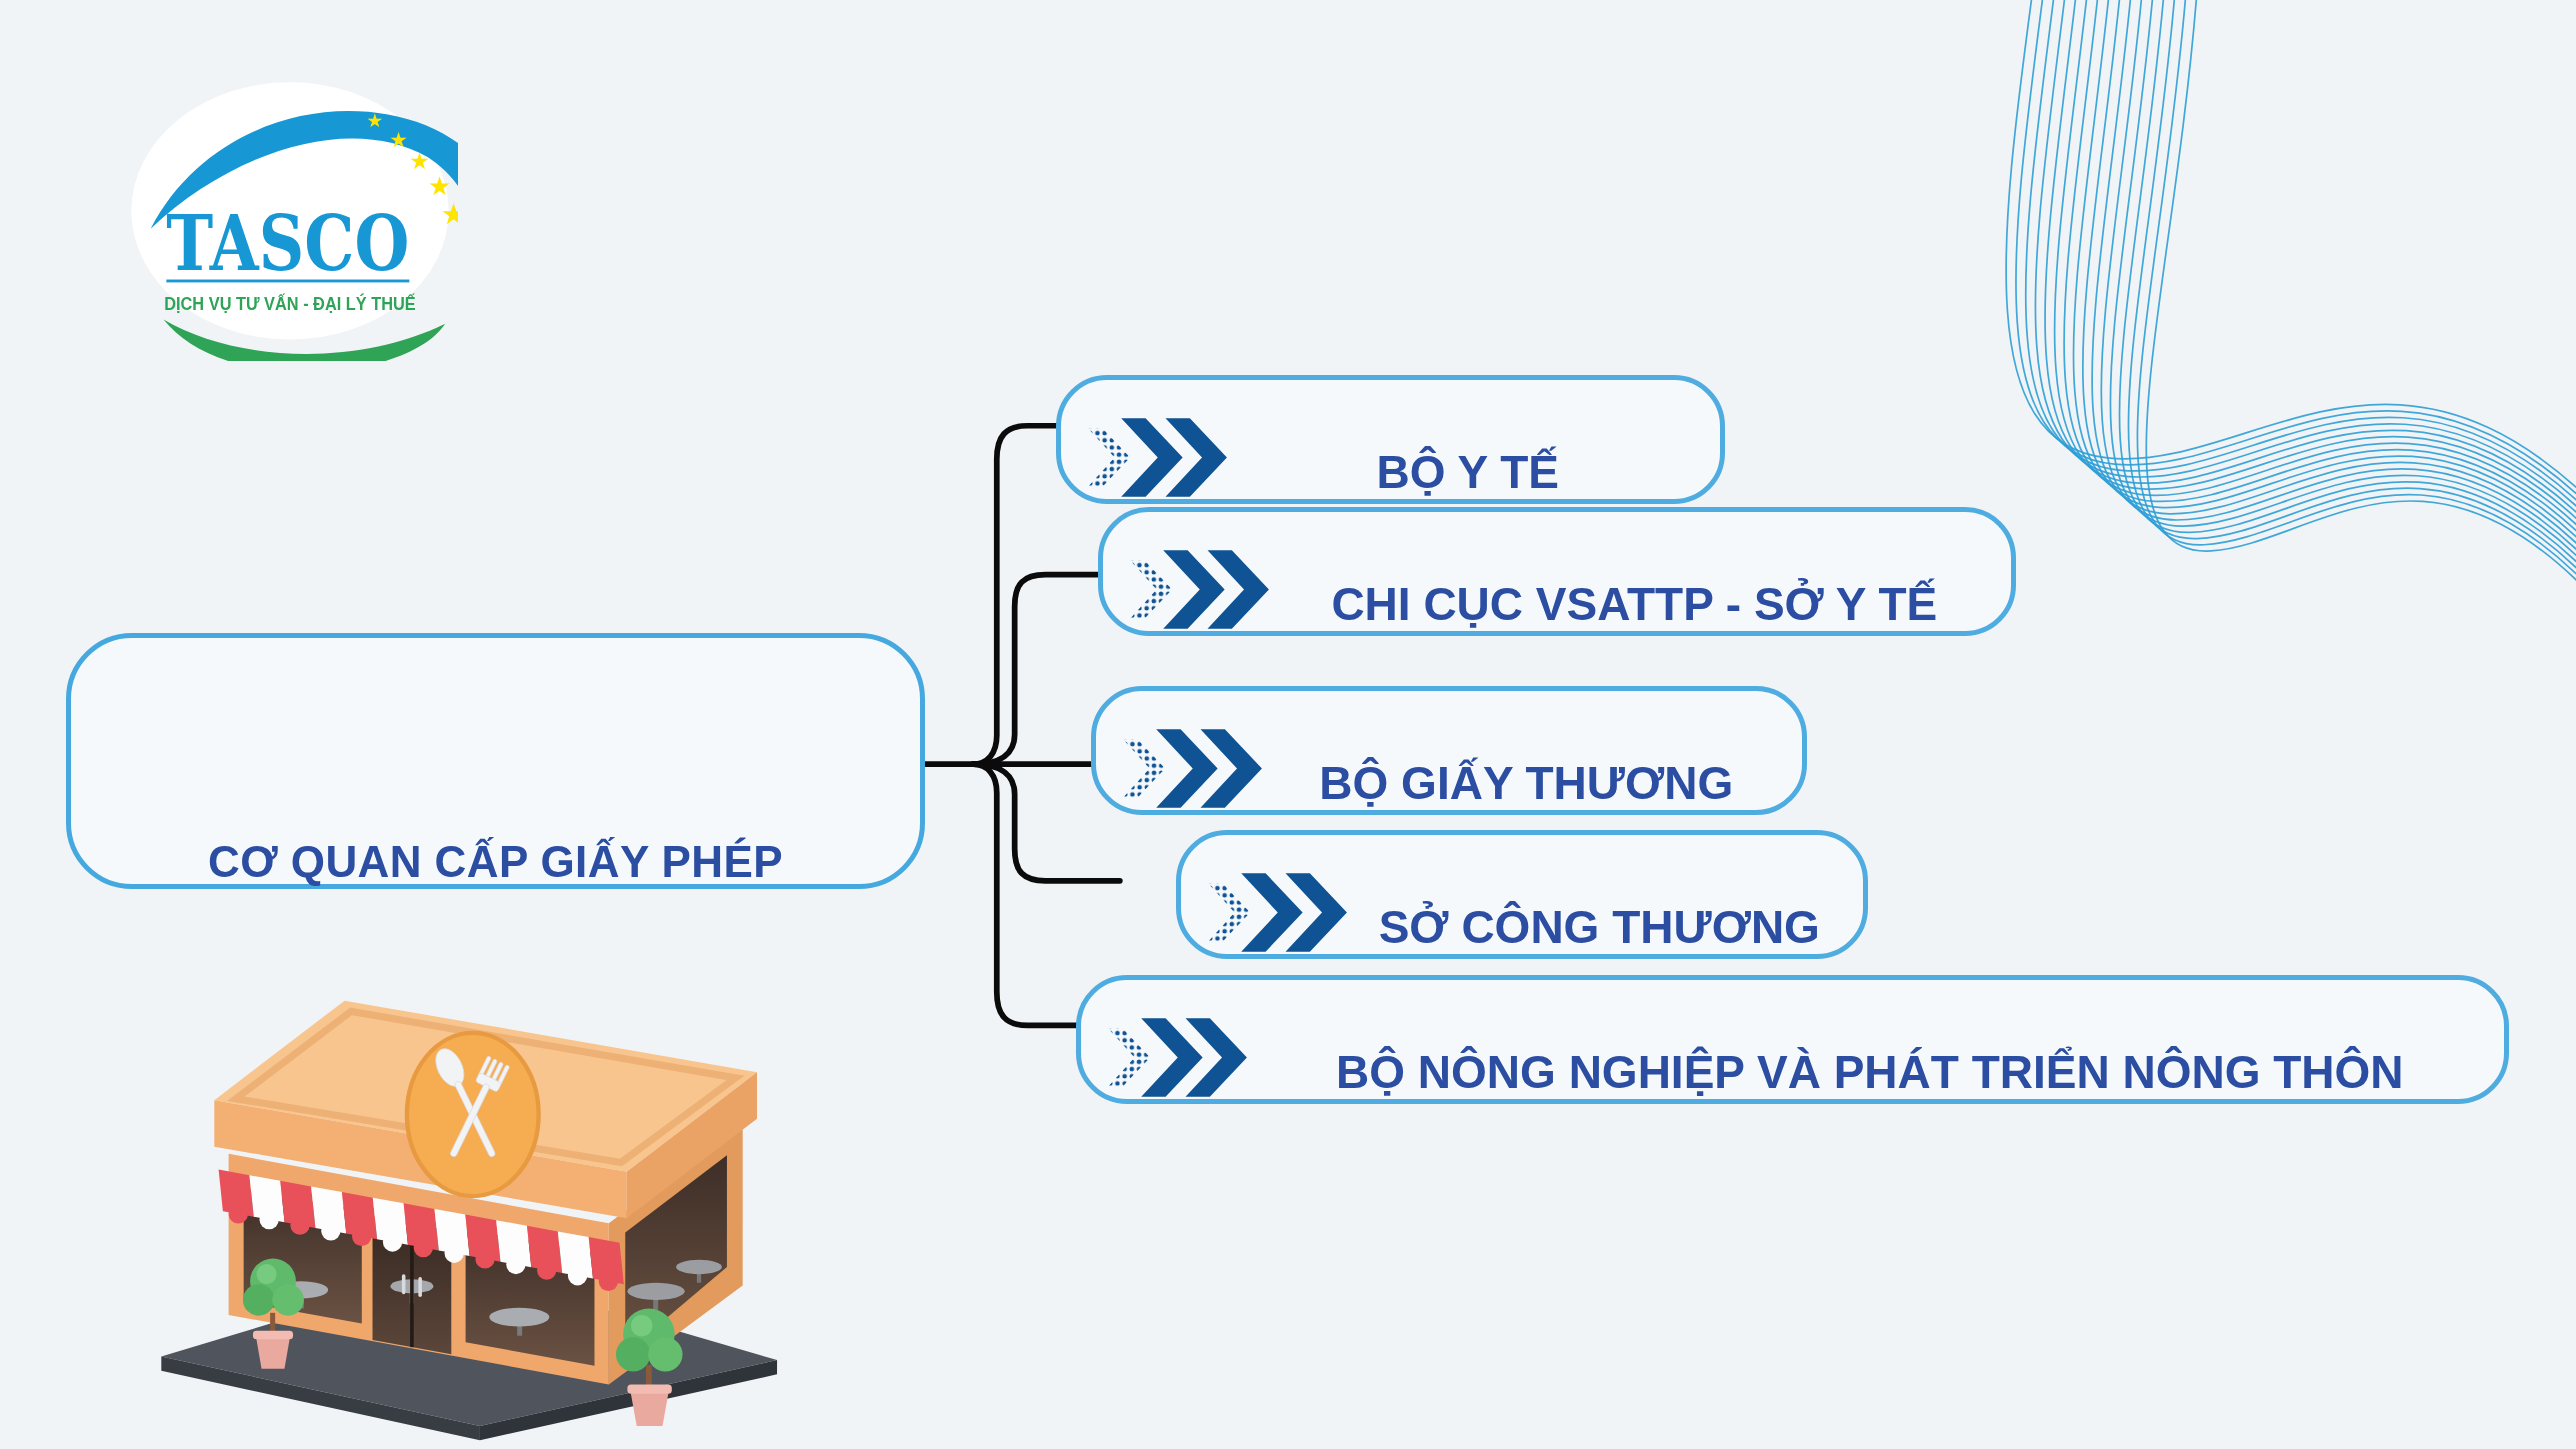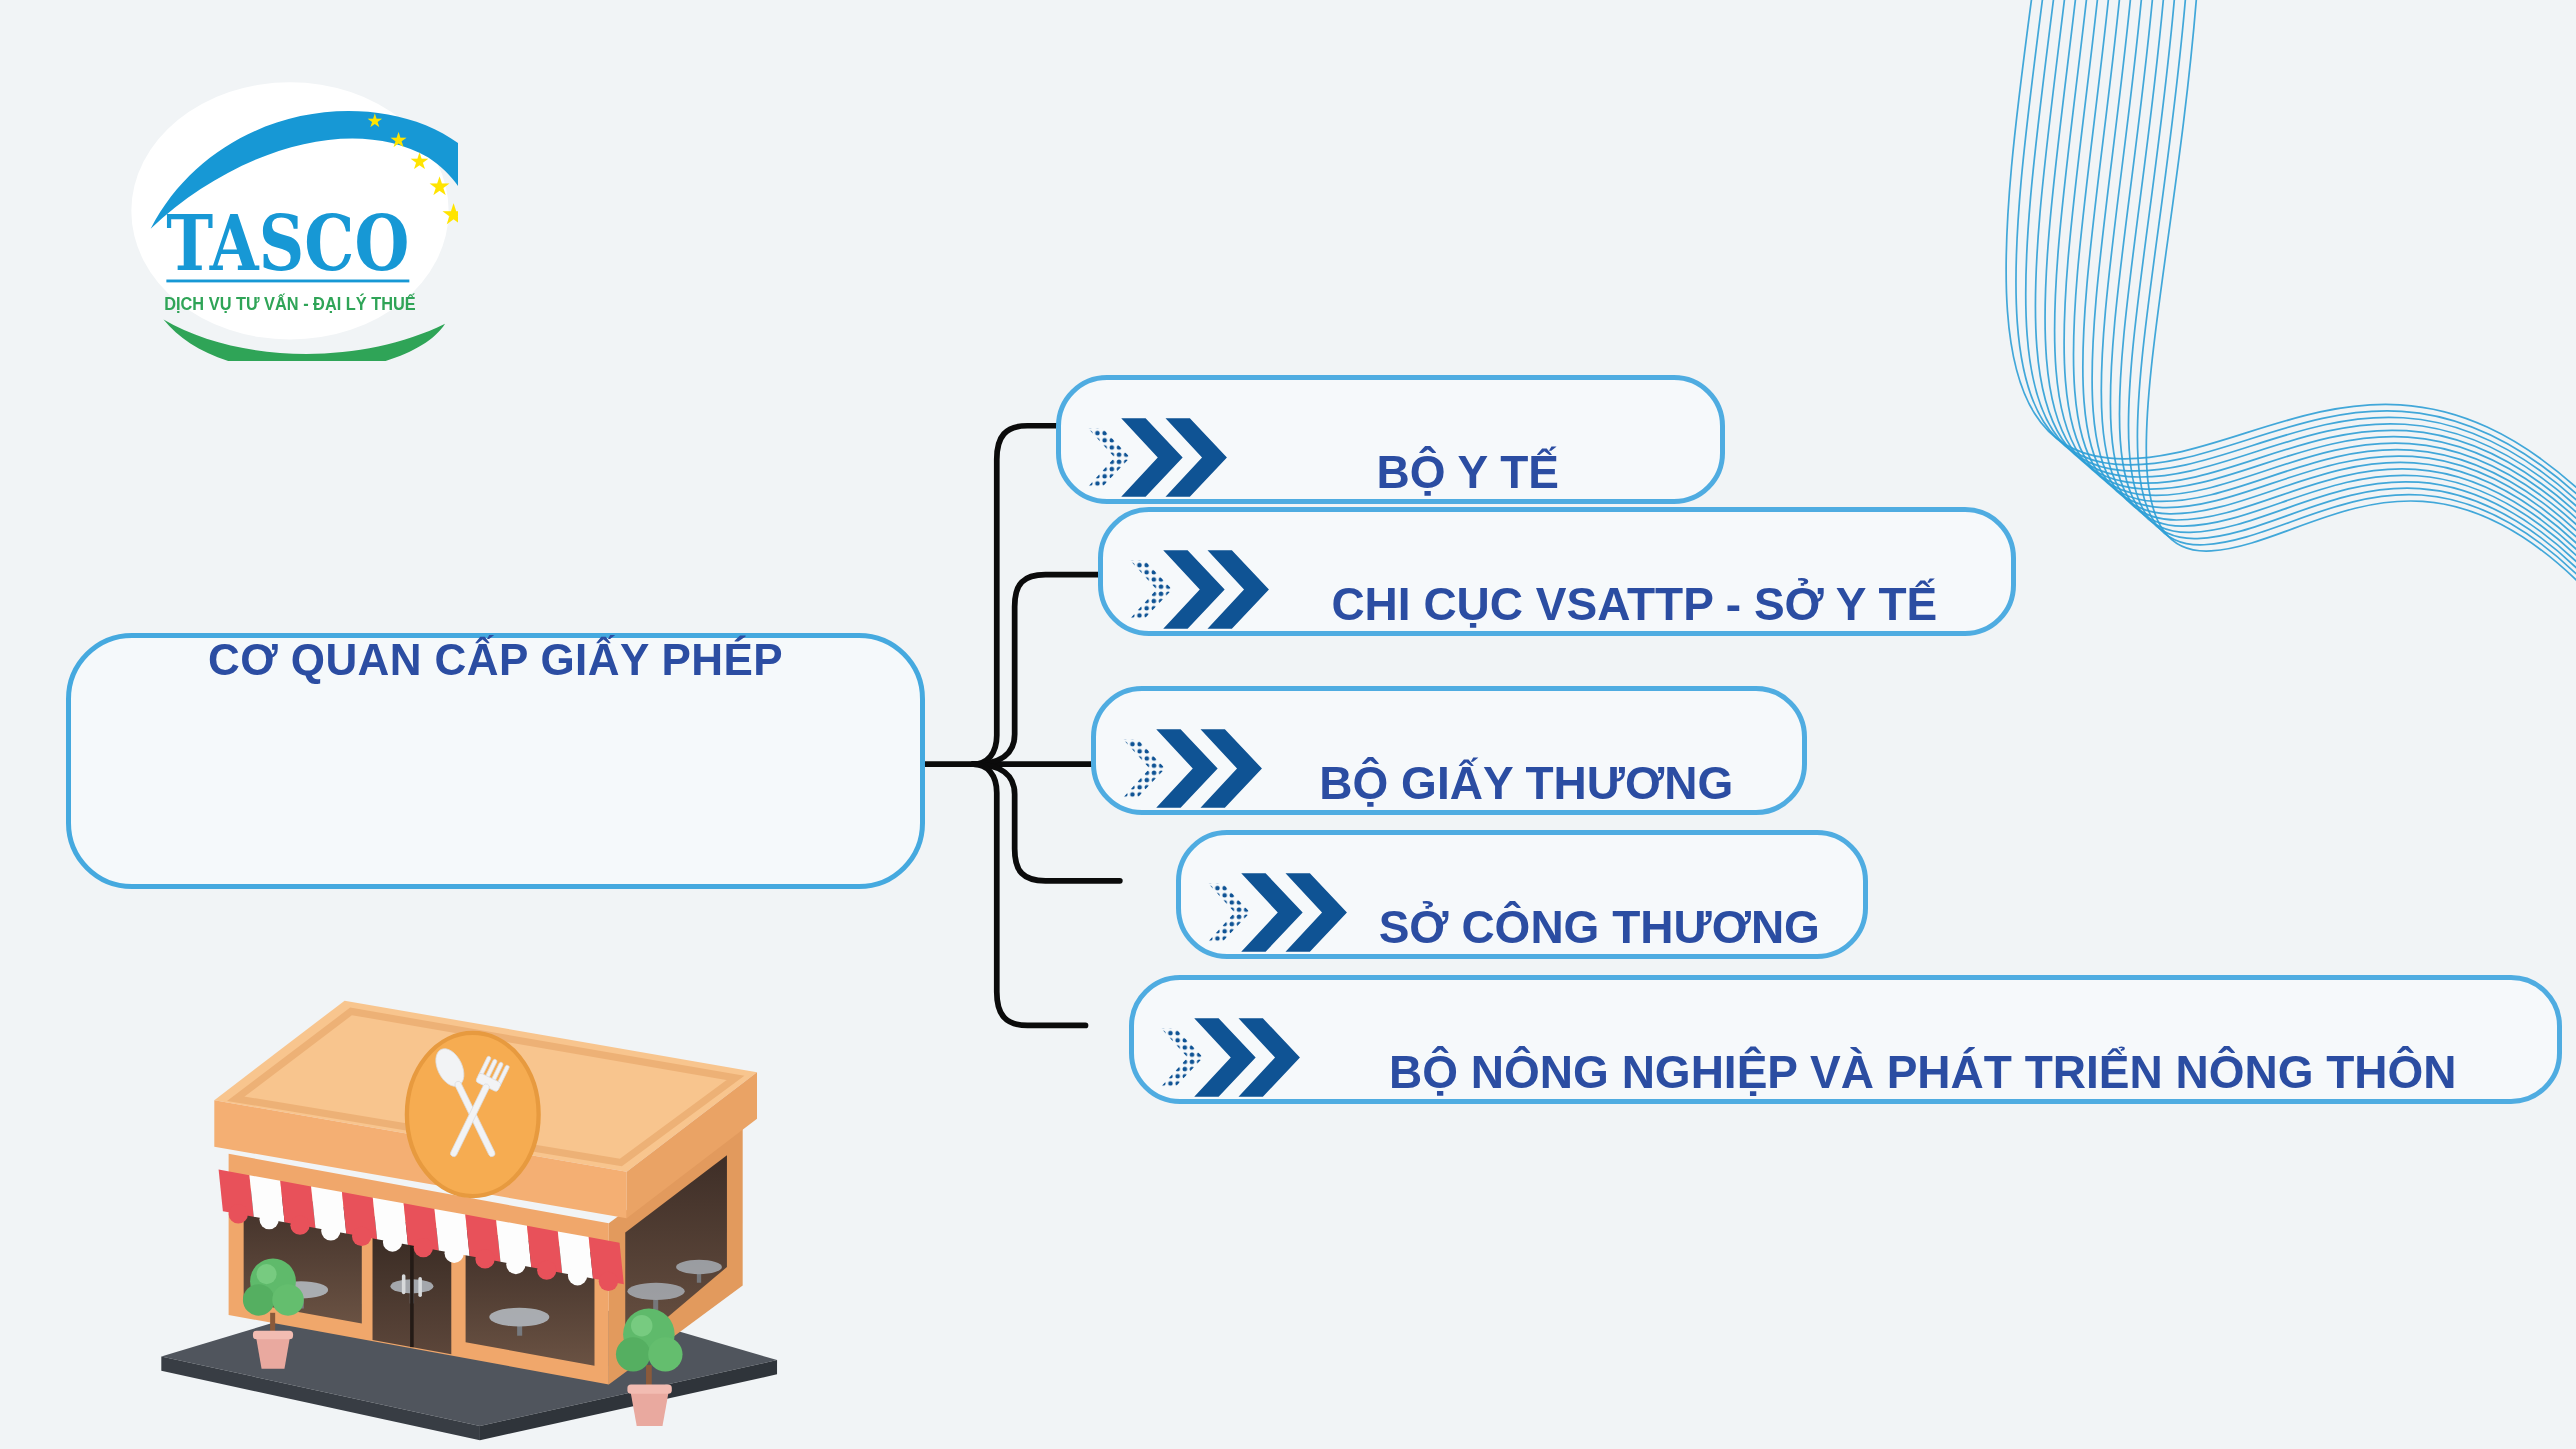--- a/index.html
+++ b/index.html
@@ -18,21 +18,21 @@
   
   .connectors{left:0;top:0;width:2576px;height:1449px;pointer-events:none;}
 
   
   .main-box{
     left:66px;top:633px;width:859px;height:256px;
     border:5.7px solid var(--box-border,#45A9DF);
     border-radius:66px;
     background:#F5F9FB;
     box-sizing:border-box;
-    display:flex;flex-direction:column;align-items:center;justify-content:space-between;
+    display:flex;flex-direction:column;align-items:center;justify-content:flex-end;
     gap:18.6px;
   }
   .main-box .t{
     color:var(--ink,#2B4DA2);
     font-weight:700;font-size:44px;line-height:1.0;letter-spacing:0.4px;
     white-space:nowrap;
   }
 
   
   .pill{
@@ -152,21 +152,21 @@
         <span class="lbl">BỘ GIẤY THƯƠNG</span>
       </div>
       <div class="pill" style="left: 1176px; top: 830px; width: 692px;">
         <svg class="chev" viewBox="0 0 270 150">
           <path d="M14,22 h26 l50,53 -50,53 h-26 l48,-53 z" fill="url(#halftone)"></path>
           <path d="M74,4 h44 l67,71 -67,71 h-44 l66,-71 z" fill="#0F5394"></path>
           <path d="M154,4 h44 l67,71 -67,71 h-44 l66,-71 z" fill="#0F5394"></path>
         </svg>
         <span class="lbl">SỞ CÔNG THƯƠNG</span>
       </div>
-      <div class="pill" style="left: 1129px; top: 975px; width: 1433px;">
+      <div class="pill" style="left: 1076px; top: 975px; width: 1433px;">
         <svg class="chev" viewBox="0 0 270 150">
           <path d="M14,22 h26 l50,53 -50,53 h-26 l48,-53 z" fill="url(#halftone)"></path>
           <path d="M74,4 h44 l67,71 -67,71 h-44 l66,-71 z" fill="#0F5394"></path>
           <path d="M154,4 h44 l67,71 -67,71 h-44 l66,-71 z" fill="#0F5394"></path>
         </svg>
         <span class="lbl">BỘ NÔNG NGHIỆP VÀ PHÁT TRIỂN NÔNG THÔN</span>
       </div>
     </div>
 
   <svg class="abs store" viewBox="0 0 940 648">

